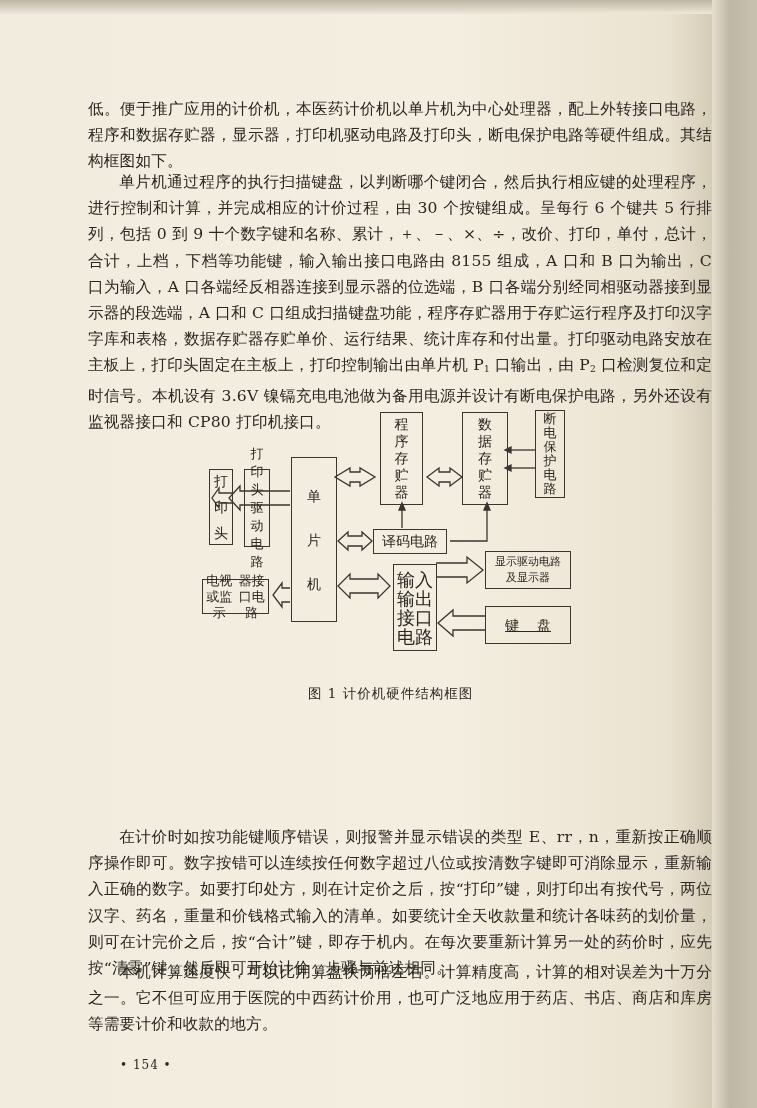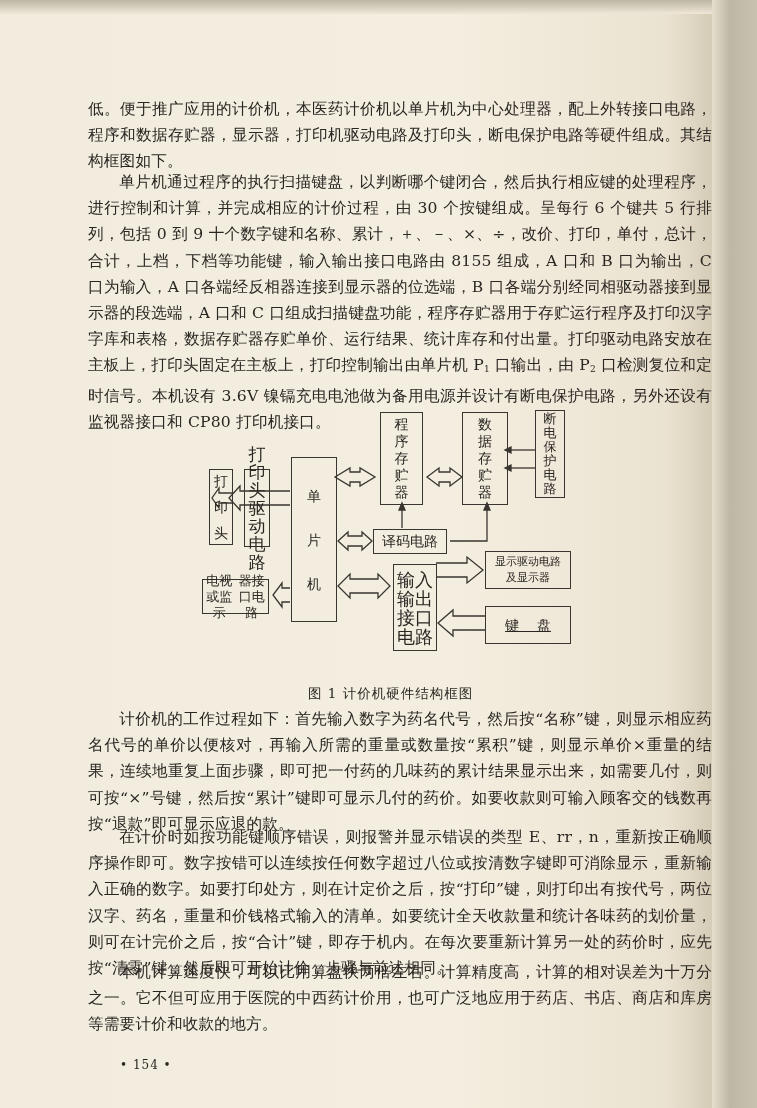--- a/index.html
+++ b/index.html
@@ -88,21 +88,21 @@
     </svg>
 
     <div class="box" style="left:14px;top:71px;width:24px;height:76px;">
       <div style="display:flex;flex-direction:column;line-height:26px;">
         <span>打</span>
         <span>印</span>
         <span>头</span>
       </div>
     </div>
 
-    <div class="box" style="left:49px;top:71px;width:26px;height:78px;font-size:17px;">
+    <div class="box" style="left:49px;top:71px;width:26px;height:78px;font-size:13px;">
       <div style="display:flex;flex-direction:column;line-height:18px;">
         <span>打印</span>
         <span>头驱</span>
         <span>动电</span>
         <span>路</span>
       </div>
     </div>
 
     <div class="box" style="left:96px;top:59px;width:46px;height:165px;">
       <div style="display:flex;flex-direction:column;line-height:44px;">
@@ -170,23 +170,20 @@
       </div>
     </div>
 
     <div class="box" style="left:290px;top:208px;width:86px;height:38px;white-space:pre;text-decoration:underline;">
       <span>键    盘</span>
     </div>
   </div>
 
   <div class="caption">图 1   计价机硬件结构框图</div>
 
-  <div class="text" id="p3">
-    <p class="para">计价机的工作过程如下：首先输入数字为药名代号，然后按“名称”键，则显示相应药名代号的单价以便核对，再输入所需的重量或数量按“累积”键，则显示单价×重量的结果，连续地重复上面步骤，即可把一付药的几味药的累计结果显示出来，如需要几付，则可按“×”号键，然后按“累计”键即可显示几付的药价。如要收款则可输入顾客交的钱数再按“退款”即可显示应退的款。</p>
-  </div>
 
   <div class="text" id="p4">
     <p class="para">在计价时如按功能键顺序错误，则报警并显示错误的类型 E、rr，n，重新按正确顺序操作即可。数字按错可以连续按任何数字超过八位或按清数字键即可消除显示，重新输入正确的数字。如要打印处方，则在计定价之后，按“打印”键，则打印出有按代号，两位汉字、药名，重量和价钱格式输入的清单。如要统计全天收款量和统计各味药的划价量，则可在计完价之后，按“合计”键，即存于机内。在每次要重新计算另一处的药价时，应先按“清零”键，然后即可开始计价，步骤与前述相同。</p>
   </div>
 
   <div class="text" id="p5">
     <p class="para">本机计算速度快，可以比用算盘快两倍左右。计算精度高，计算的相对误差为十万分之一。它不但可应用于医院的中西药计价用，也可广泛地应用于药店、书店、商店和库房等需要计价和收款的地方。</p>
   </div>
 
   <div class="pagenum">• 154 •</div>

